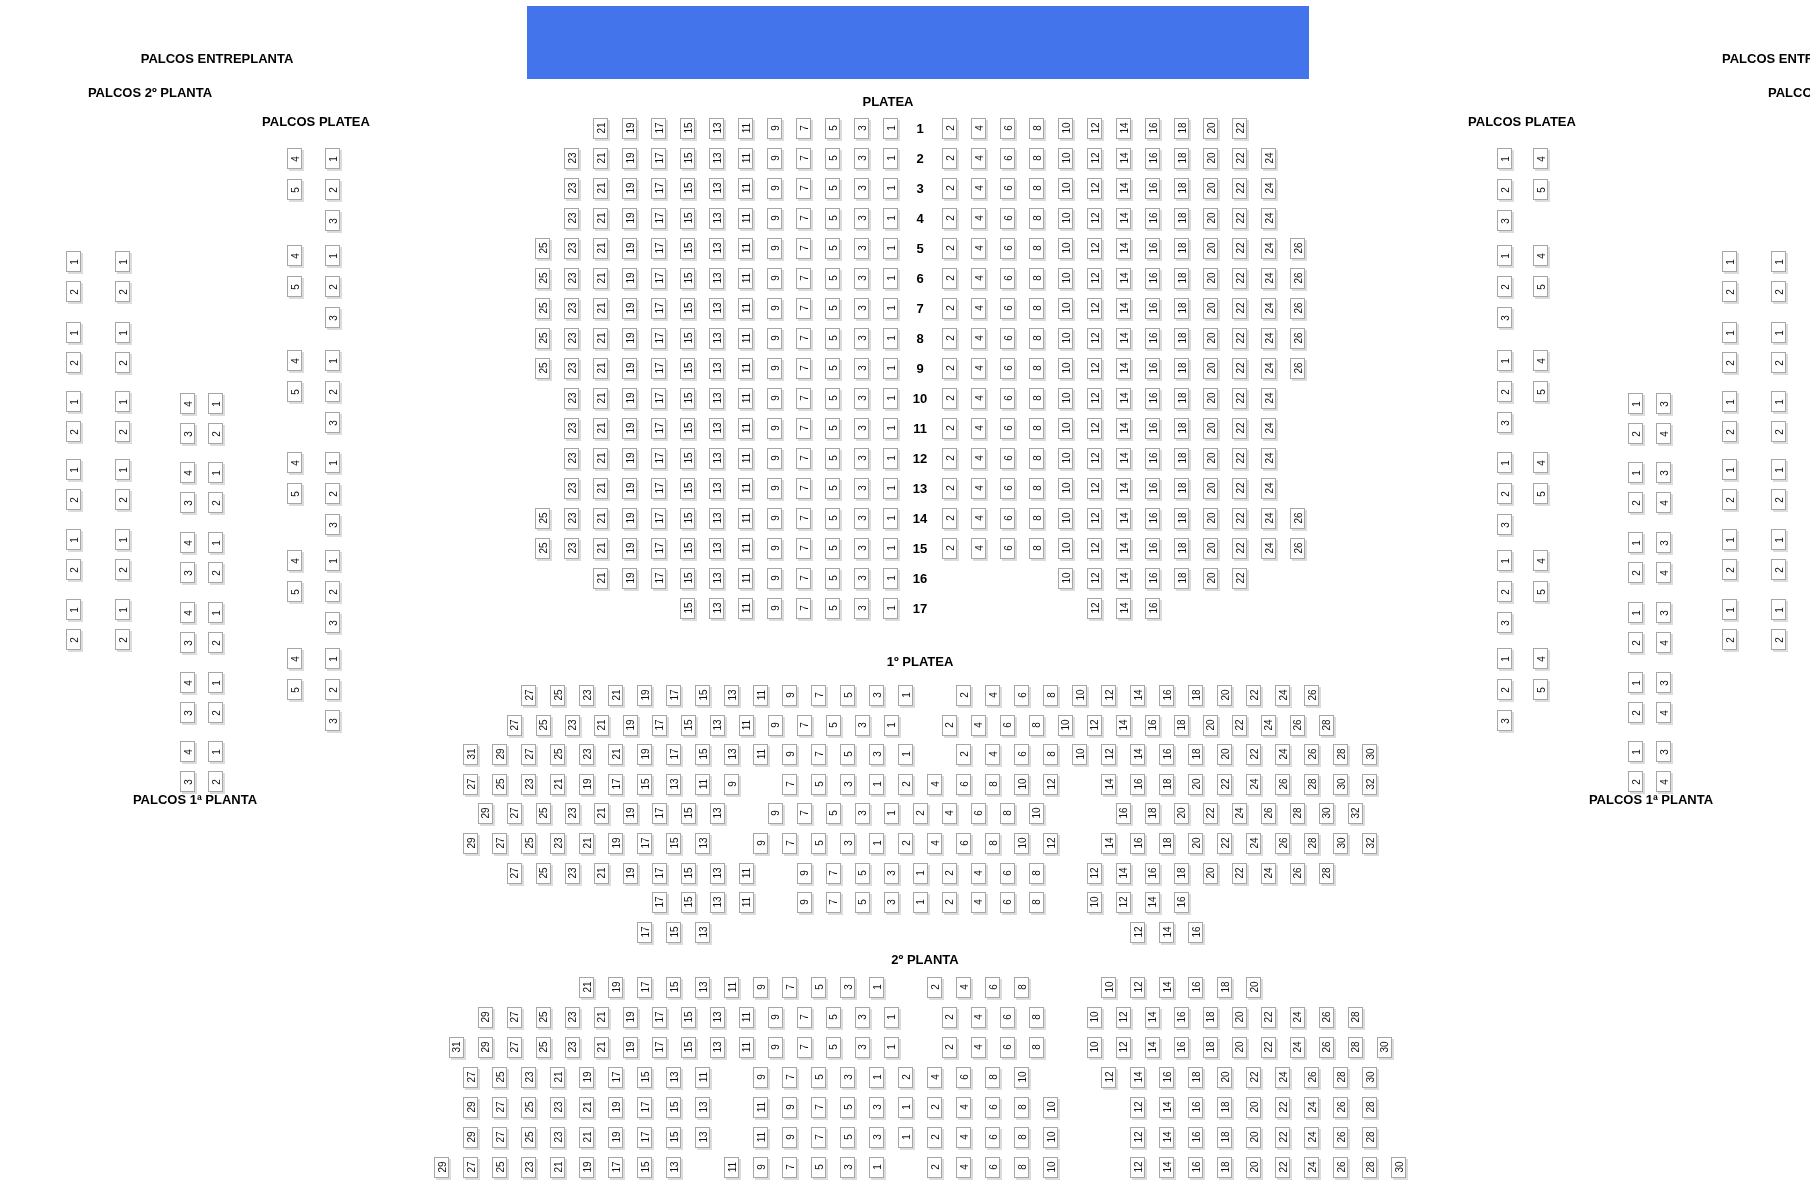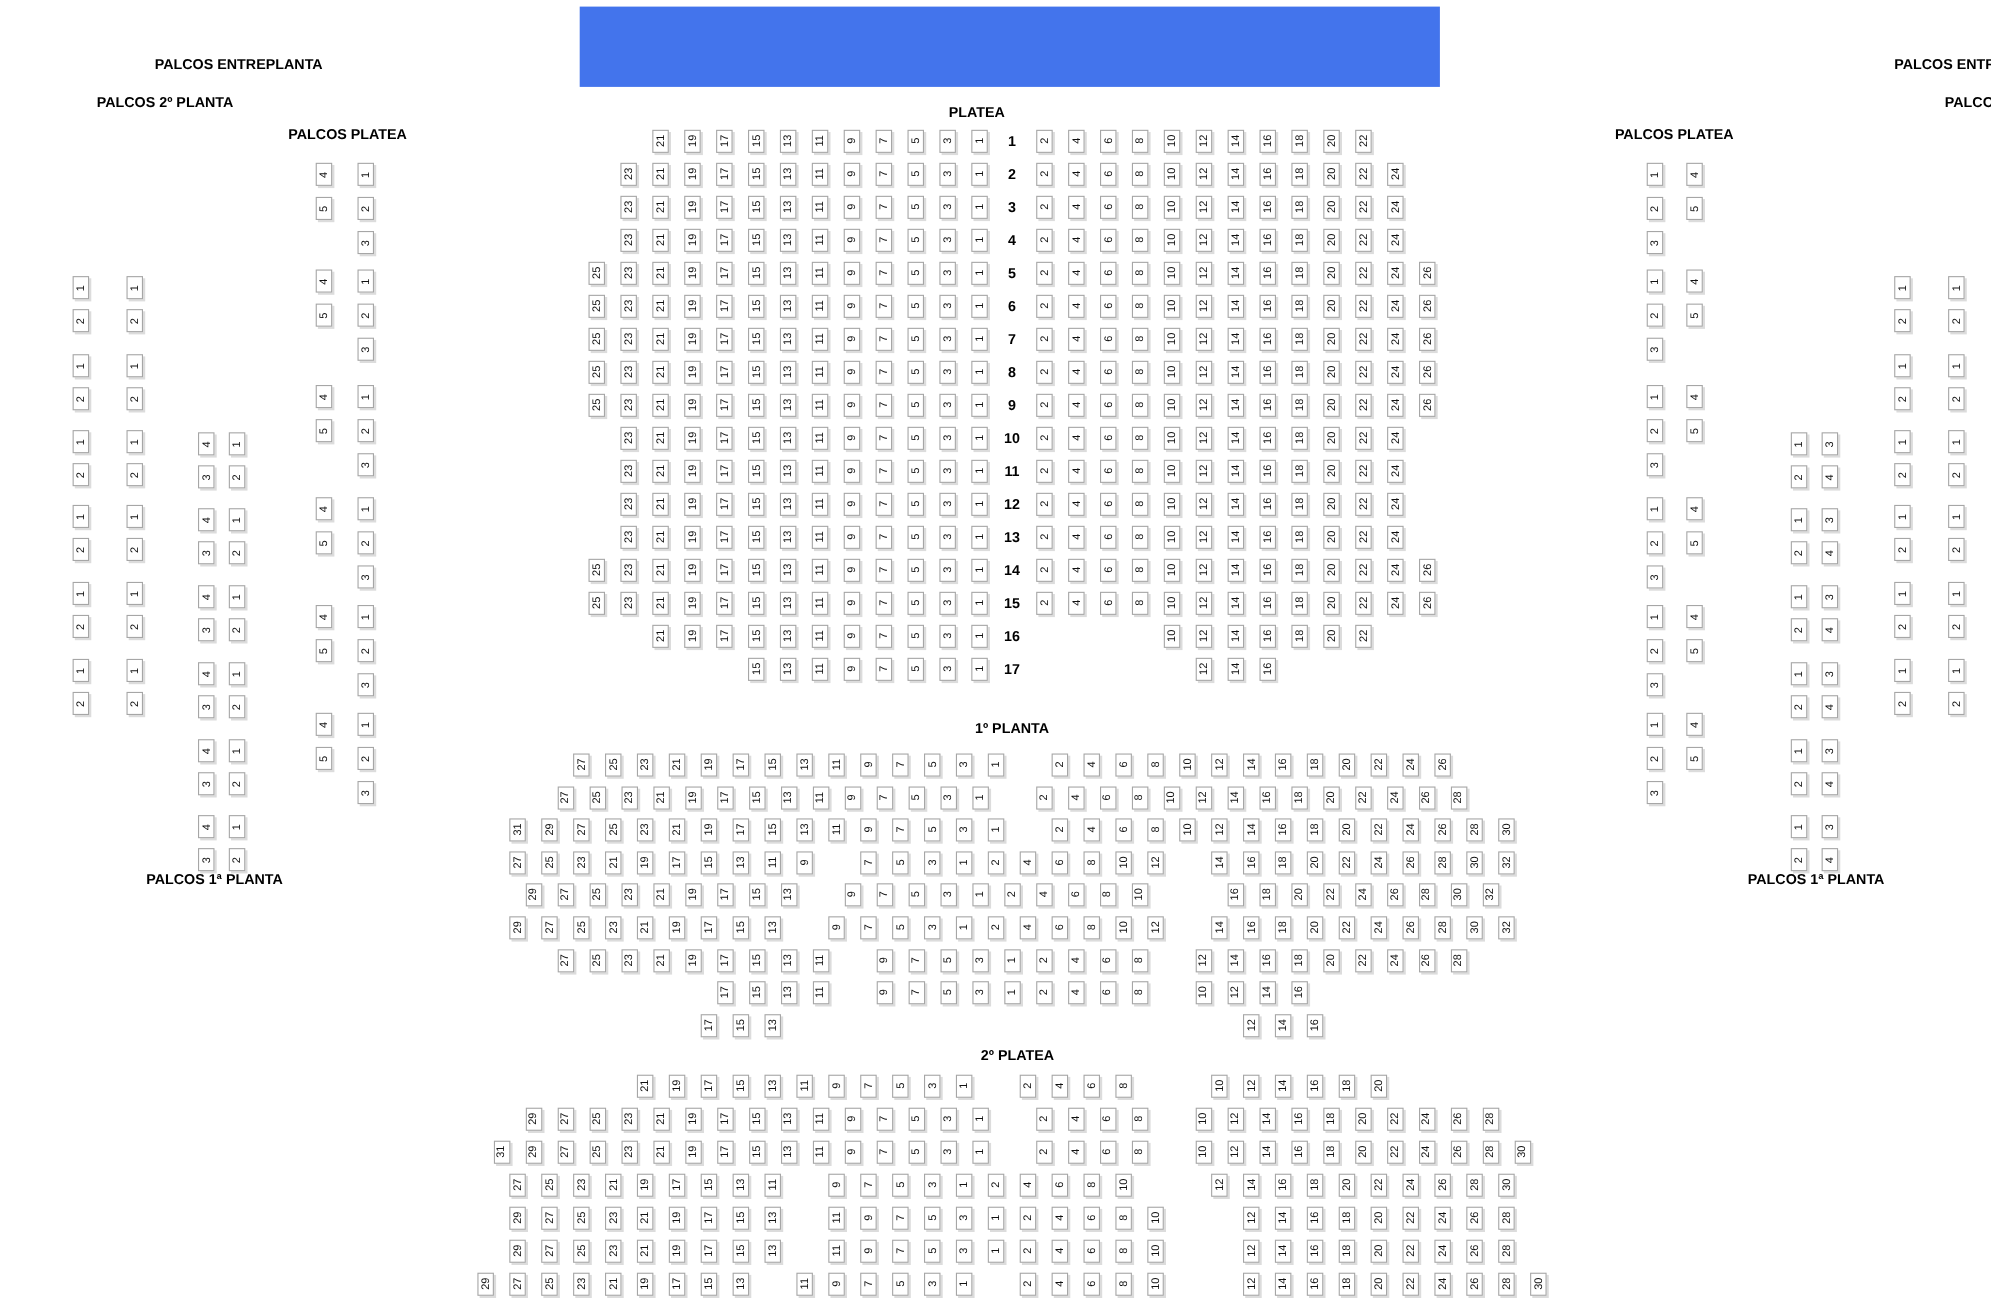--- a/index.html
+++ b/index.html
@@ -22,22 +22,22 @@
       font-size:10px;color:#111;white-space:nowrap;}
   .pseat{position:absolute;}
 </style>
 </head>
 <body>
 
 <div id="map">
   <div id="stage" style="left: 527px; top: 6px; width: 782px; height: 73px; background: rgb(67, 116, 236);"></div>
   <div id="labels">
       <div class="plabel center" style="left: 888px; top: 94px;">PLATEA</div>
-      <div class="plabel center" style="left: 920px; top: 654px;">1º PLANTA</div>
-      <div class="plabel center" style="left: 925px; top: 952px;">2º PLATEA</div>
+      <div class="plabel center" style="left: 920px; top: 654px;">1º PLATEA</div>
+      <div class="plabel center" style="left: 925px; top: 952px;">2º PLANTA</div>
       <div class="plabel center" style="left: 217px; top: 51px;">PALCOS ENTREPLANTA</div>
       <div class="plabel center" style="left: 150px; top: 85px;">PALCOS 2º PLANTA</div>
       <div class="plabel center" style="left: 316px; top: 114px;">PALCOS PLATEA</div>
       <div class="plabel center" style="left: 195px; top: 792px;">PALCOS 1ª PLANTA</div>
       <div class="plabel center" style="left: 1522px; top: 114px;">PALCOS PLATEA</div>
       <div class="plabel center" style="left: 1651px; top: 792px;">PALCOS 1ª PLANTA</div>
       <div class="plabel" style="left: 1722px; top: 51px;">PALCOS ENTREPLANTA</div>
       <div class="plabel" style="left: 1768px; top: 85px;">PALCOS 2º PLANTA</div>
     </div>
   <div id="palcos">

